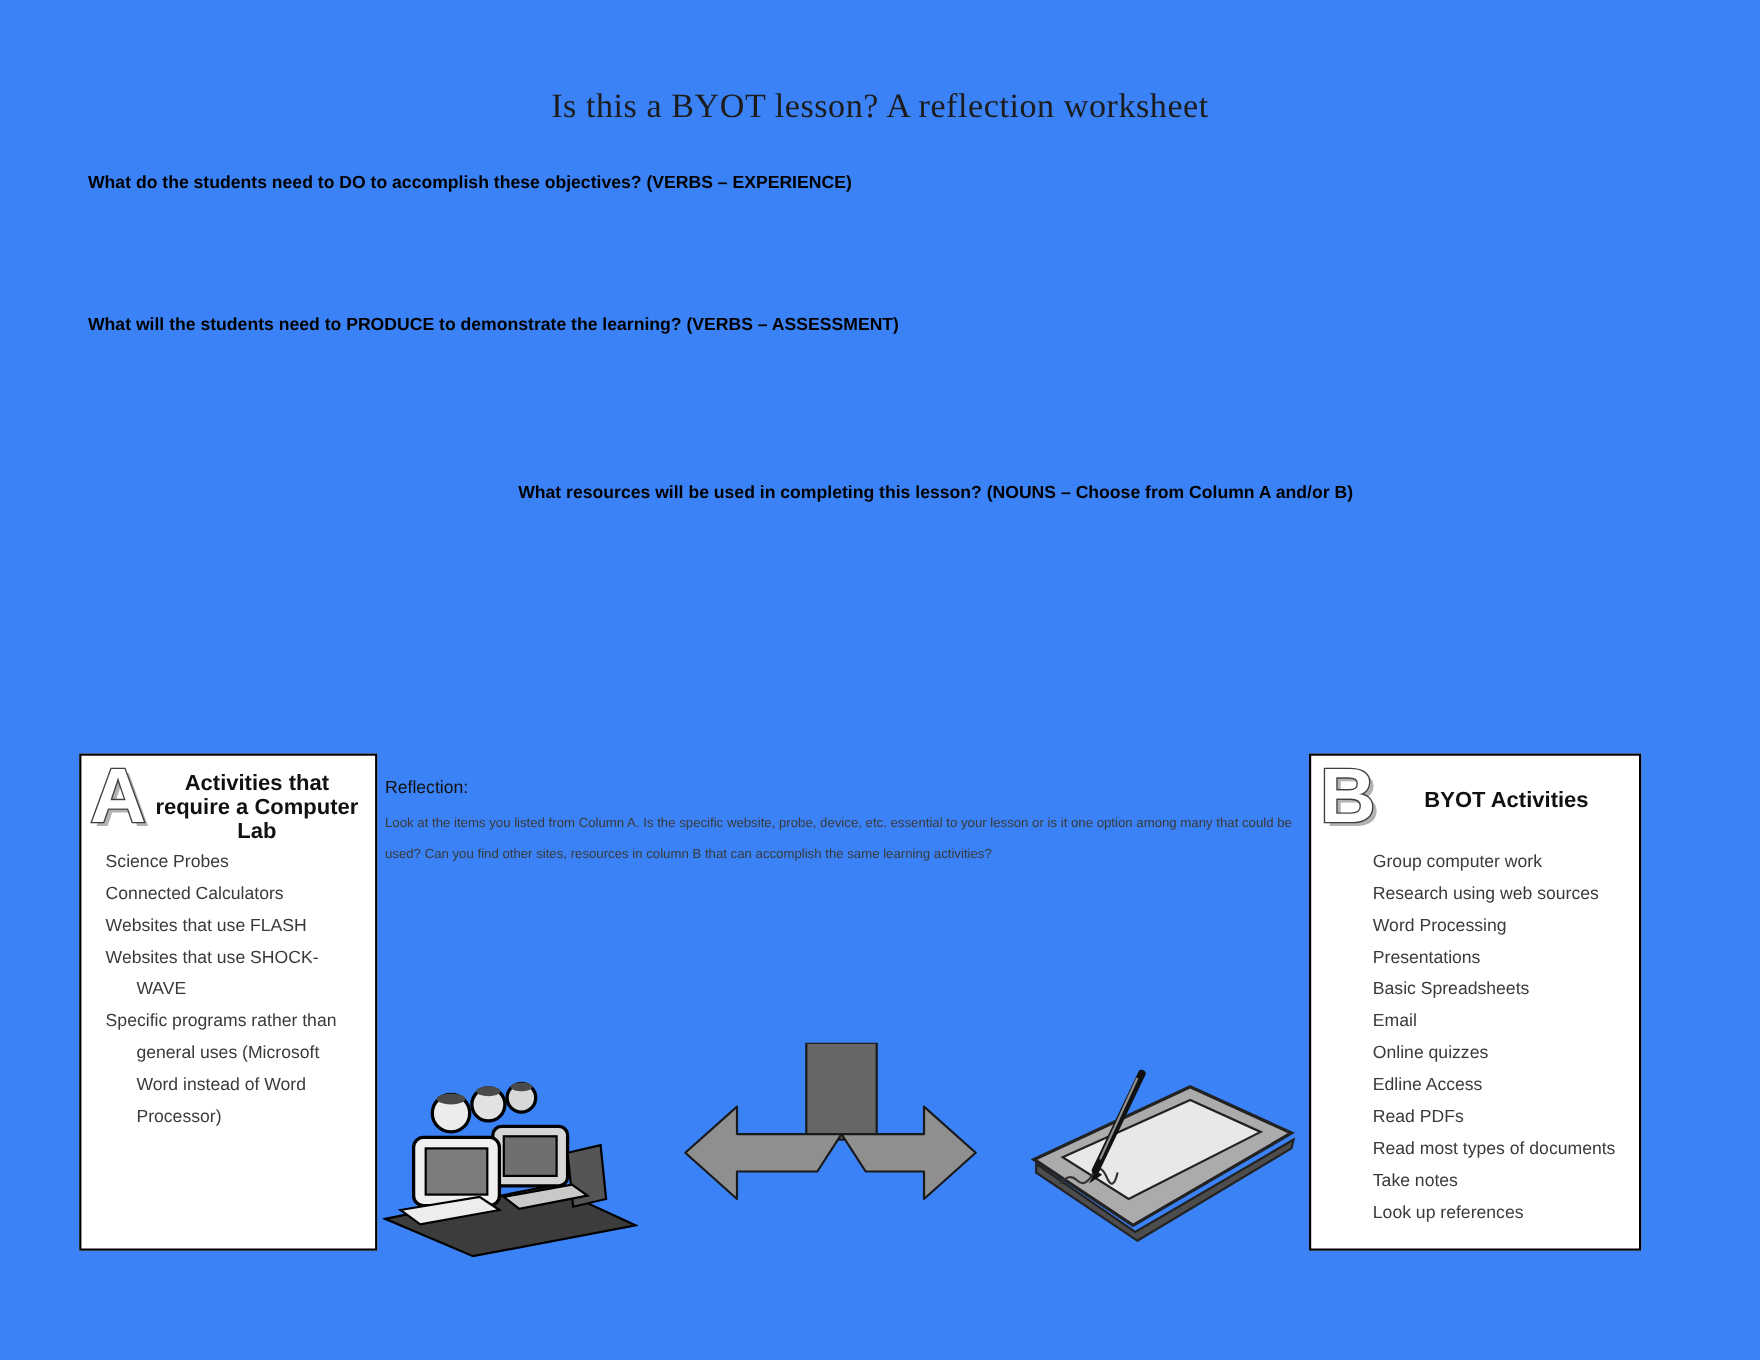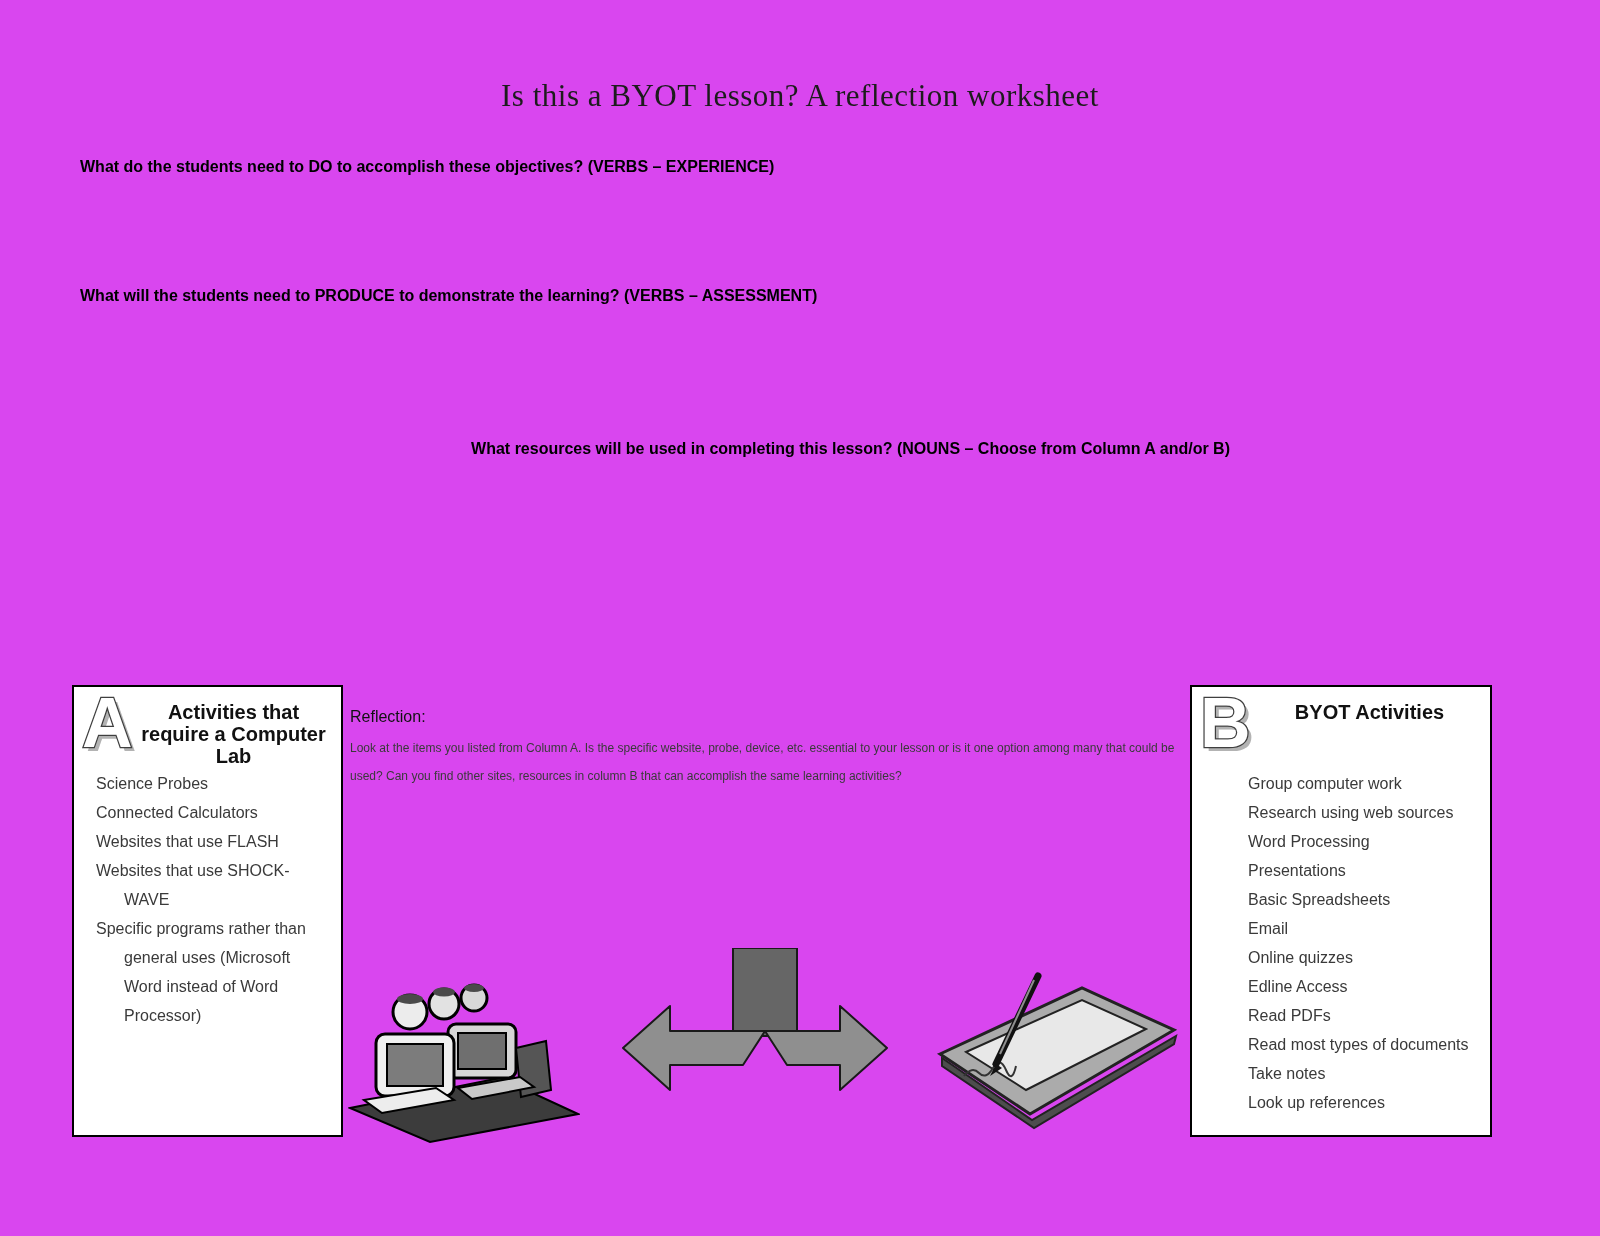--- a/index.html
+++ b/index.html
@@ -4,21 +4,21 @@
 <style>
   html, body {
     margin: 0;
     padding: 0;
     background: #ffffff;
   }
   .page {
     position: relative;
     width: 1600px;
     height: 1236px;
-    background: #d946ef;
+    background: #3b82f6;
     font-family: "Liberation Sans", sans-serif;
     color: #000;
     overflow: hidden;
   }
   .title {
     position: absolute;
     top: 78px;
     left: 0;
     width: 1600px;
     margin: 0;
@@ -66,21 +66,21 @@
   .box-title {
     position: absolute;
     top: 14px;
     font-size: 20px;
     font-weight: 700;
     line-height: 22px;
     text-align: center;
     color: #111;
   }
   .box-title-a { left: 62px; width: 195px; }
-  .box-title-b { left: 70px; width: 215px; }
+  .box-title-b { left: 70px; width: 215px; margin-top: 16px; }
 
   .box-list {
     position: absolute;
     top: 82px;
     left: 22px;
     margin: 0;
     padding: 0;
     list-style: none;
     font-size: 16px;
     line-height: 29px;

